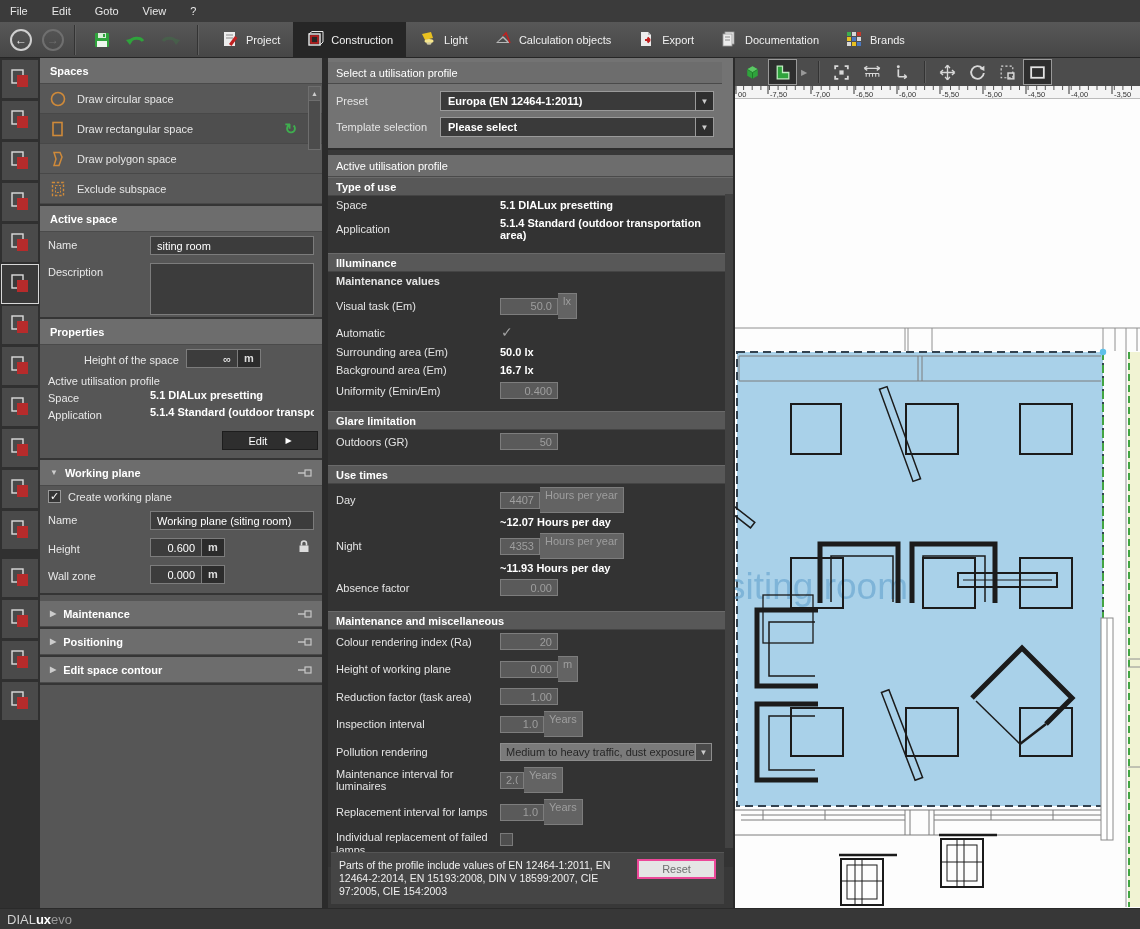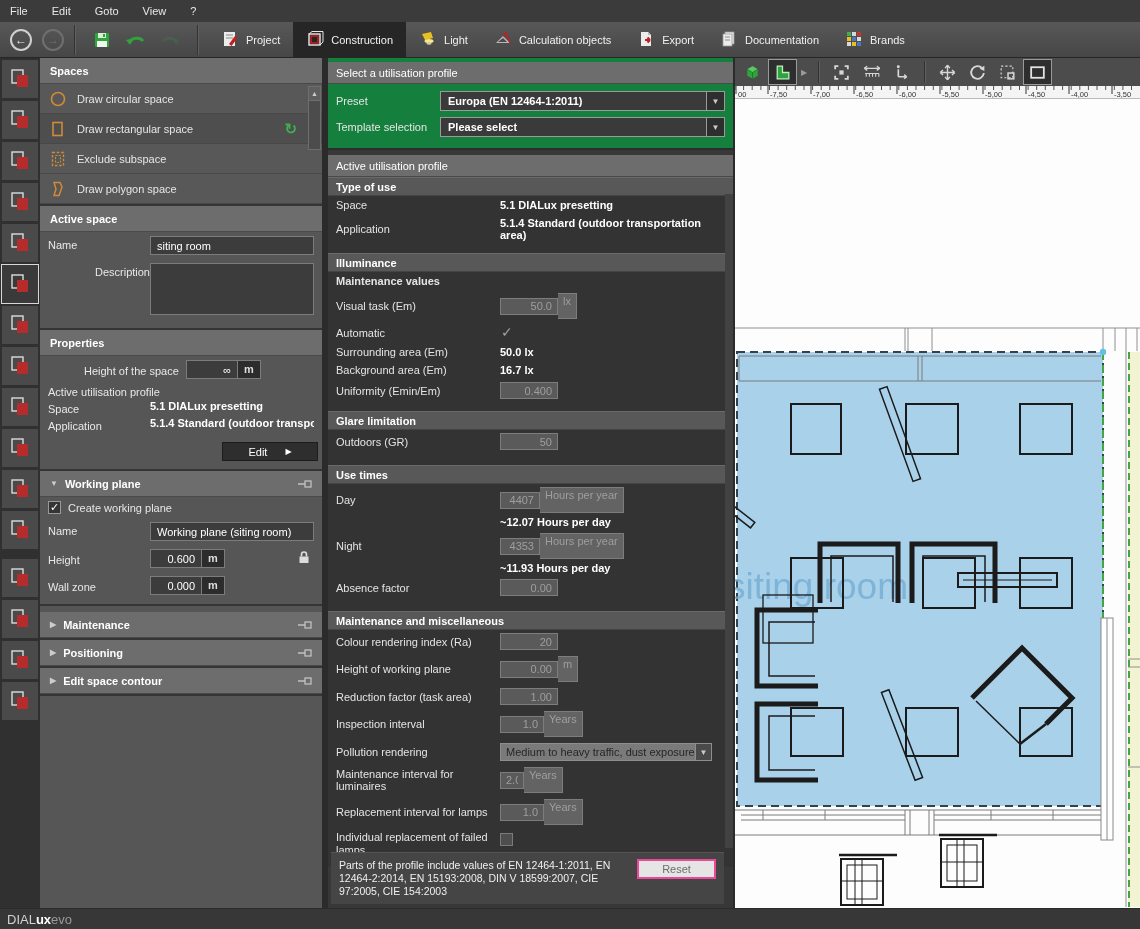--- a/index.html
+++ b/index.html
@@ -63,21 +63,21 @@
   .cb { width:13px; height:13px; background:#353535; border:1px solid #9a9a9a; color:#fff;
     font-size:11px; line-height:11px; text-align:center; flex:none; }
   .cb.dis { border-color:#7a7a7a; color:#9a9a9a; background:#4e4e4e; }
   .cb.plain { background:transparent; border-color:transparent; color:#a2a2a2; font-size:14px; }
   
   .mid-panel { position:absolute; left:328px; top:58px; width:405px; height:850px; background:#383838; }
   .mp-hdr { height:22px; background:#6d6d6d; display:flex; align-items:center; padding:0 8px;
     color:#fff; border-bottom:1px solid #4a4a4a; }
   .mp-bar { height:19px; background:#585858; display:flex; align-items:center; padding:0 8px;
     color:#fff; font-weight:bold; margin-top:9px; border-top:1px solid #6a6a6a; border-bottom:1px solid #444; }
-  .mp-select-block { background:#15803d; padding:4px 0 8px 0; border-bottom:2px solid #2d2d2d; }
+  .mp-select-block { background:#737373; padding:4px 11px 8px 0; border-bottom:2px solid #2d2d2d; }
   .mrow { display:flex; align-items:center; padding:3px 8px; min-height:21px; }
   .mlbl { width:164px; flex:none; color:#e4e4e4; }
   .mlbl.b { font-weight:bold; }
   .mval { font-weight:bold; color:#fff; }
   .dd { flex:1; height:20px; background:#3a3a3a; border:1px solid #9a9a9a; display:flex; align-items:center; }
   .dd .ddtext { flex:1; padding:0 7px; font-weight:bold; color:#fff; white-space:nowrap; overflow:hidden; }
   .dd .ddarrow { width:18px; height:100%; background:#2e2e2e; color:#ccc; font-size:8px;
     display:flex; align-items:center; justify-content:center; border-left:1px solid #9a9a9a; }
   .minp { width:58px; background:#5a5a5a; border:1px solid #7d7d7d; color:#9e9e9e;
     text-align:right; height:17px; padding:0 5px; font-family:inherit; font-size:11px; flex:none; }
@@ -324,45 +324,45 @@
     </div>
     <div class="tool-row active">
       <svg width="18" height="18" viewBox="0 0 18 18">
           <rect x="4" y="2.5" width="9" height="13" fill="none" stroke="#cf8a3a" stroke-width="1.6"></rect>
         </svg>
       <span>Draw rectangular space</span>
       <span class="refresh">↻</span>
     </div>
     <div class="tool-row">
       <svg width="18" height="18" viewBox="0 0 18 18">
+          <path d="M5 2.5 L11 2.5 L13 7 L10 15.5 L5 15.5 L7 9 Z" fill="none" stroke="#cf8a3a" stroke-width="1.5"></path>
+        </svg>
+      <span>Draw polygon space</span>
+    </div>
+    <div class="tool-row">
+      <svg width="18" height="18" viewBox="0 0 18 18">
           <rect x="3.5" y="2.5" width="11" height="13" fill="none" stroke="#cf8a3a" stroke-width="1.4" stroke-dasharray="2.5 1.8"></rect>
           <rect x="6.5" y="5.5" width="5" height="7" fill="none" stroke="#cf8a3a" stroke-width="1" stroke-dasharray="2 1.4"></rect>
         </svg>
       <span>Exclude subspace</span>
-    </div>
-    <div class="tool-row">
-      <svg width="18" height="18" viewBox="0 0 18 18">
-          <path d="M5 2.5 L11 2.5 L13 7 L10 15.5 L5 15.5 L7 9 Z" fill="none" stroke="#cf8a3a" stroke-width="1.5"></path>
-        </svg>
-      <span>Draw polygon space</span>
     </div>
     <div class="lp-scroll">
         <div class="up">▲</div>
       </div>
   </div>
 
   <div class="lp-section">
     <div class="lp-hdr">
         <span>Active space</span>
       </div>
     <div class="frow">
       <span class="flbl">Name</span>
       <input class="tinput" value="siting room" style="">
     </div>
-    <div class="frow" style="padding-bottom:13px;text-align:right;">
+    <div class="frow" style="padding-bottom:2px;">
       <span class="flbl">Description</span>
       <div class="tarea"></div>
     </div>
   </div>
 
   <div class="lp-section">
     <div class="lp-hdr">
         <span>Properties</span>
       </div>
     <div class="frow" style="align-items:center;padding-left:44px;">

